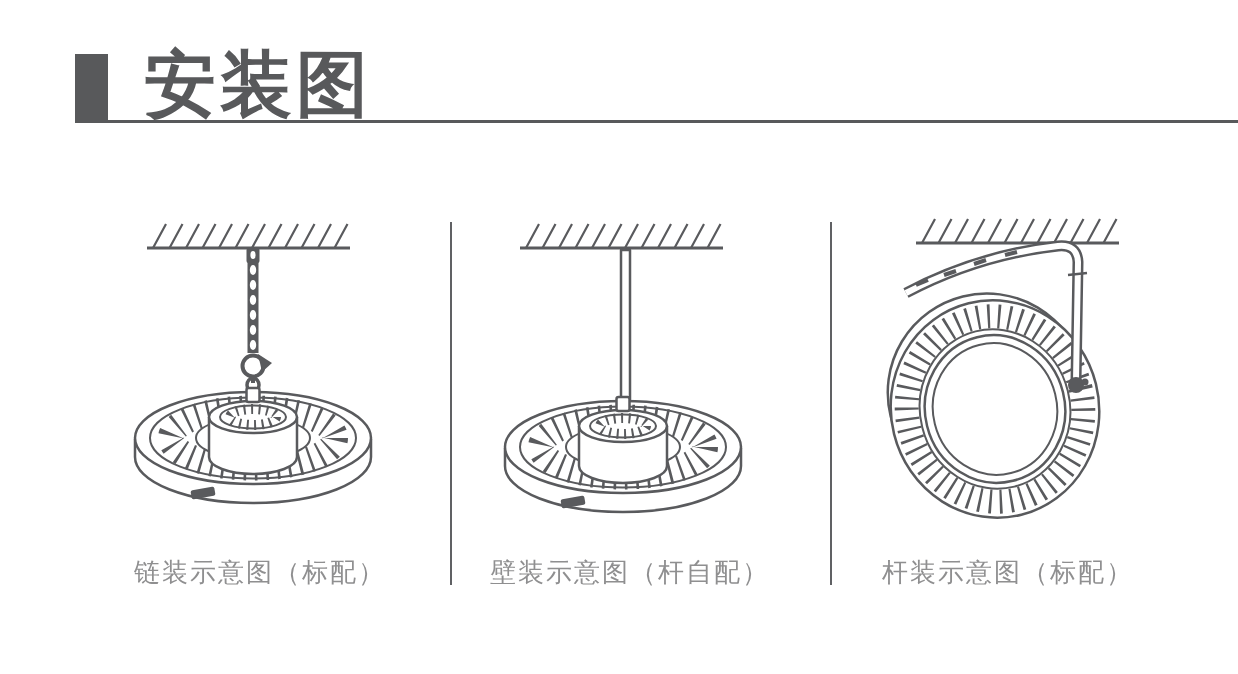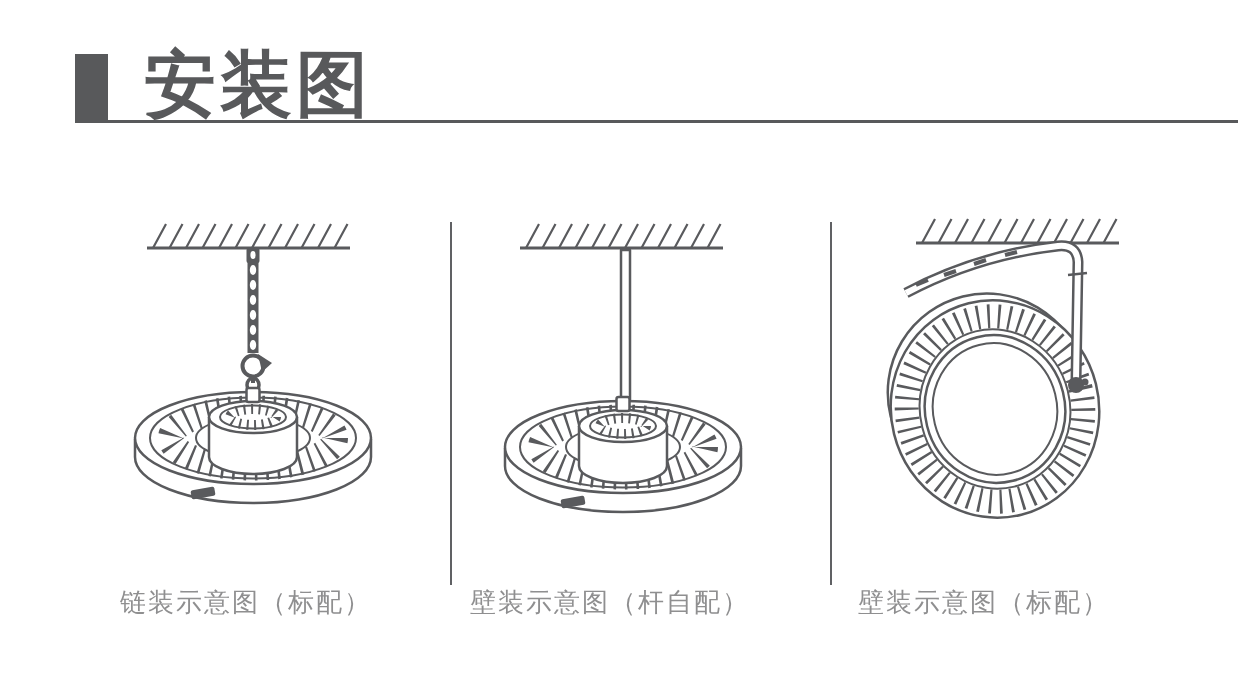--- a/index.html
+++ b/index.html
@@ -22,23 +22,23 @@
     position:absolute;left:75px;top:120px;right:0;height:3px;
     background:var(--header,#58595b);
   }
   
   .diagram{position:absolute;color:var(--line,#595a5d);}
   .panel-divider{
     position:absolute;top:222px;width:2px;height:363px;
     background:var(--divider,#606164);
   }
   .caption{
-    position:absolute;top:584px;height:36px;
+    position:absolute;top:556px;height:36px;
     font-size:26px;line-height:36px;letter-spacing:2px;
-    color:var(--caption,#8f8f90);white-space:nowrap;
+    color:var(--caption,#8f8f90);text-align:center;white-space:nowrap;font-family:Liberation Mono, monospace;
   }
   
   svg .st{stroke:currentColor;stroke-linecap:butt;stroke-linejoin:round;}
   svg .s2{stroke-width:2;}
   svg .s22{stroke-width:2.2;}
   svg .s25{stroke-width:2.5;}
   svg .s3{stroke-width:3;}
   svg .s35{stroke-width:3.5;}
   svg .s4{stroke-width:4;}
   svg .s11{stroke-width:11;}
@@ -129,13 +129,13 @@
     <circle cx="218" cy="172" r="8" fill="currentColor"></circle>
     <circle cx="227" cy="169" r="3.5" fill="currentColor"></circle>
   </g>
 </svg>
 
 <div class="panel-divider" style="left:450px"></div>
 <div class="panel-divider" style="left:830px"></div>
 
 <div class="caption" style="left:120px;width:280px">链装示意图（标配）</div>
 <div class="caption" style="left:470px;width:320px">壁装示意图（杆自配）</div>
-<div class="caption" style="left:858px;width:300px">壁装示意图（标配）</div>
+<div class="caption" style="left:858px;width:300px">杆装示意图（标配）</div>
 
 </body></html>

